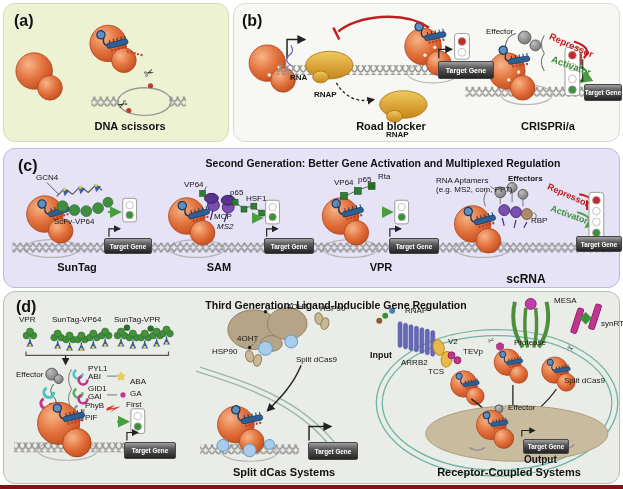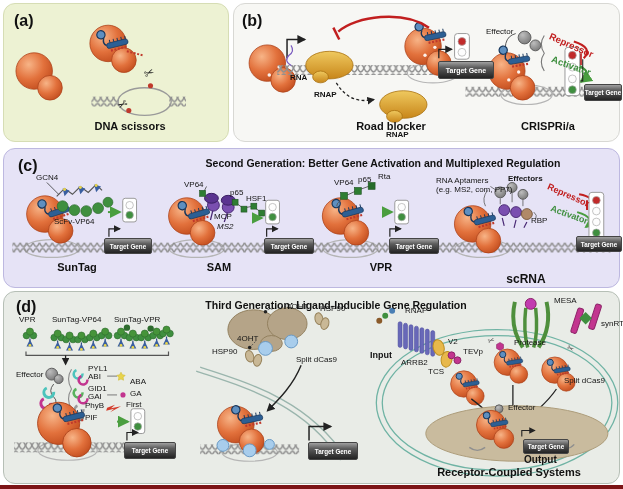--- a/index.html
+++ b/index.html
@@ -443,20 +443,21 @@
   <div class="lbl" style="left:81px;top:110px;text-align:center;">PhyB</div>
   <div class="lbl" style="left:122px;top:109px;">First</div>
   <div class="lbl" style="left:81px;top:122px;">PIF</div>
   <div class="tg sm" style="left:120px;top:150px;width:50px;height:15px;">Target Gene</div>
   <div class="lbl" style="left:283px;top:11px;">4OHT</div>
   <div class="lbl" style="left:316px;top:13px;">HSP90</div>
   <div class="lbl" style="left:233px;top:43px;">4OHT</div>
   <div class="lbl" style="left:208px;top:56px;">HSP90</div>
   <div class="lbl" style="left:292px;top:64px;">Split dCas9</div>
   <div class="tg sm" style="left:304px;top:150px;width:48px;height:16px;">Target Gene</div>
+  <div class="cap" style="left:280px;top:174px;">Split dCas Systems</div>
   <div class="lbl b" style="left:366px;top:18px;font-size:9px;">Input</div>
   <div class="lbl" style="left:401px;top:15px;">RNAP</div>
   <div class="lbl" style="left:397px;top:67px;">ARRB2</div>
   <div class="lbl" style="left:444px;top:46px;">V2</div>
   <div class="lbl" style="left:459px;top:56px;">TEVp</div>
   <div class="lbl" style="left:424px;top:76px;">TCS</div>
   <div class="lbl" style="left:550px;top:5px;">MESA</div>
   <div class="lbl" style="left:510px;top:47px;">Protease</div>
   <div class="lbl" style="left:597px;top:28px;">synRTK</div>
   <div class="lbl" style="left:560px;top:85px;">Split dCas9</div>

